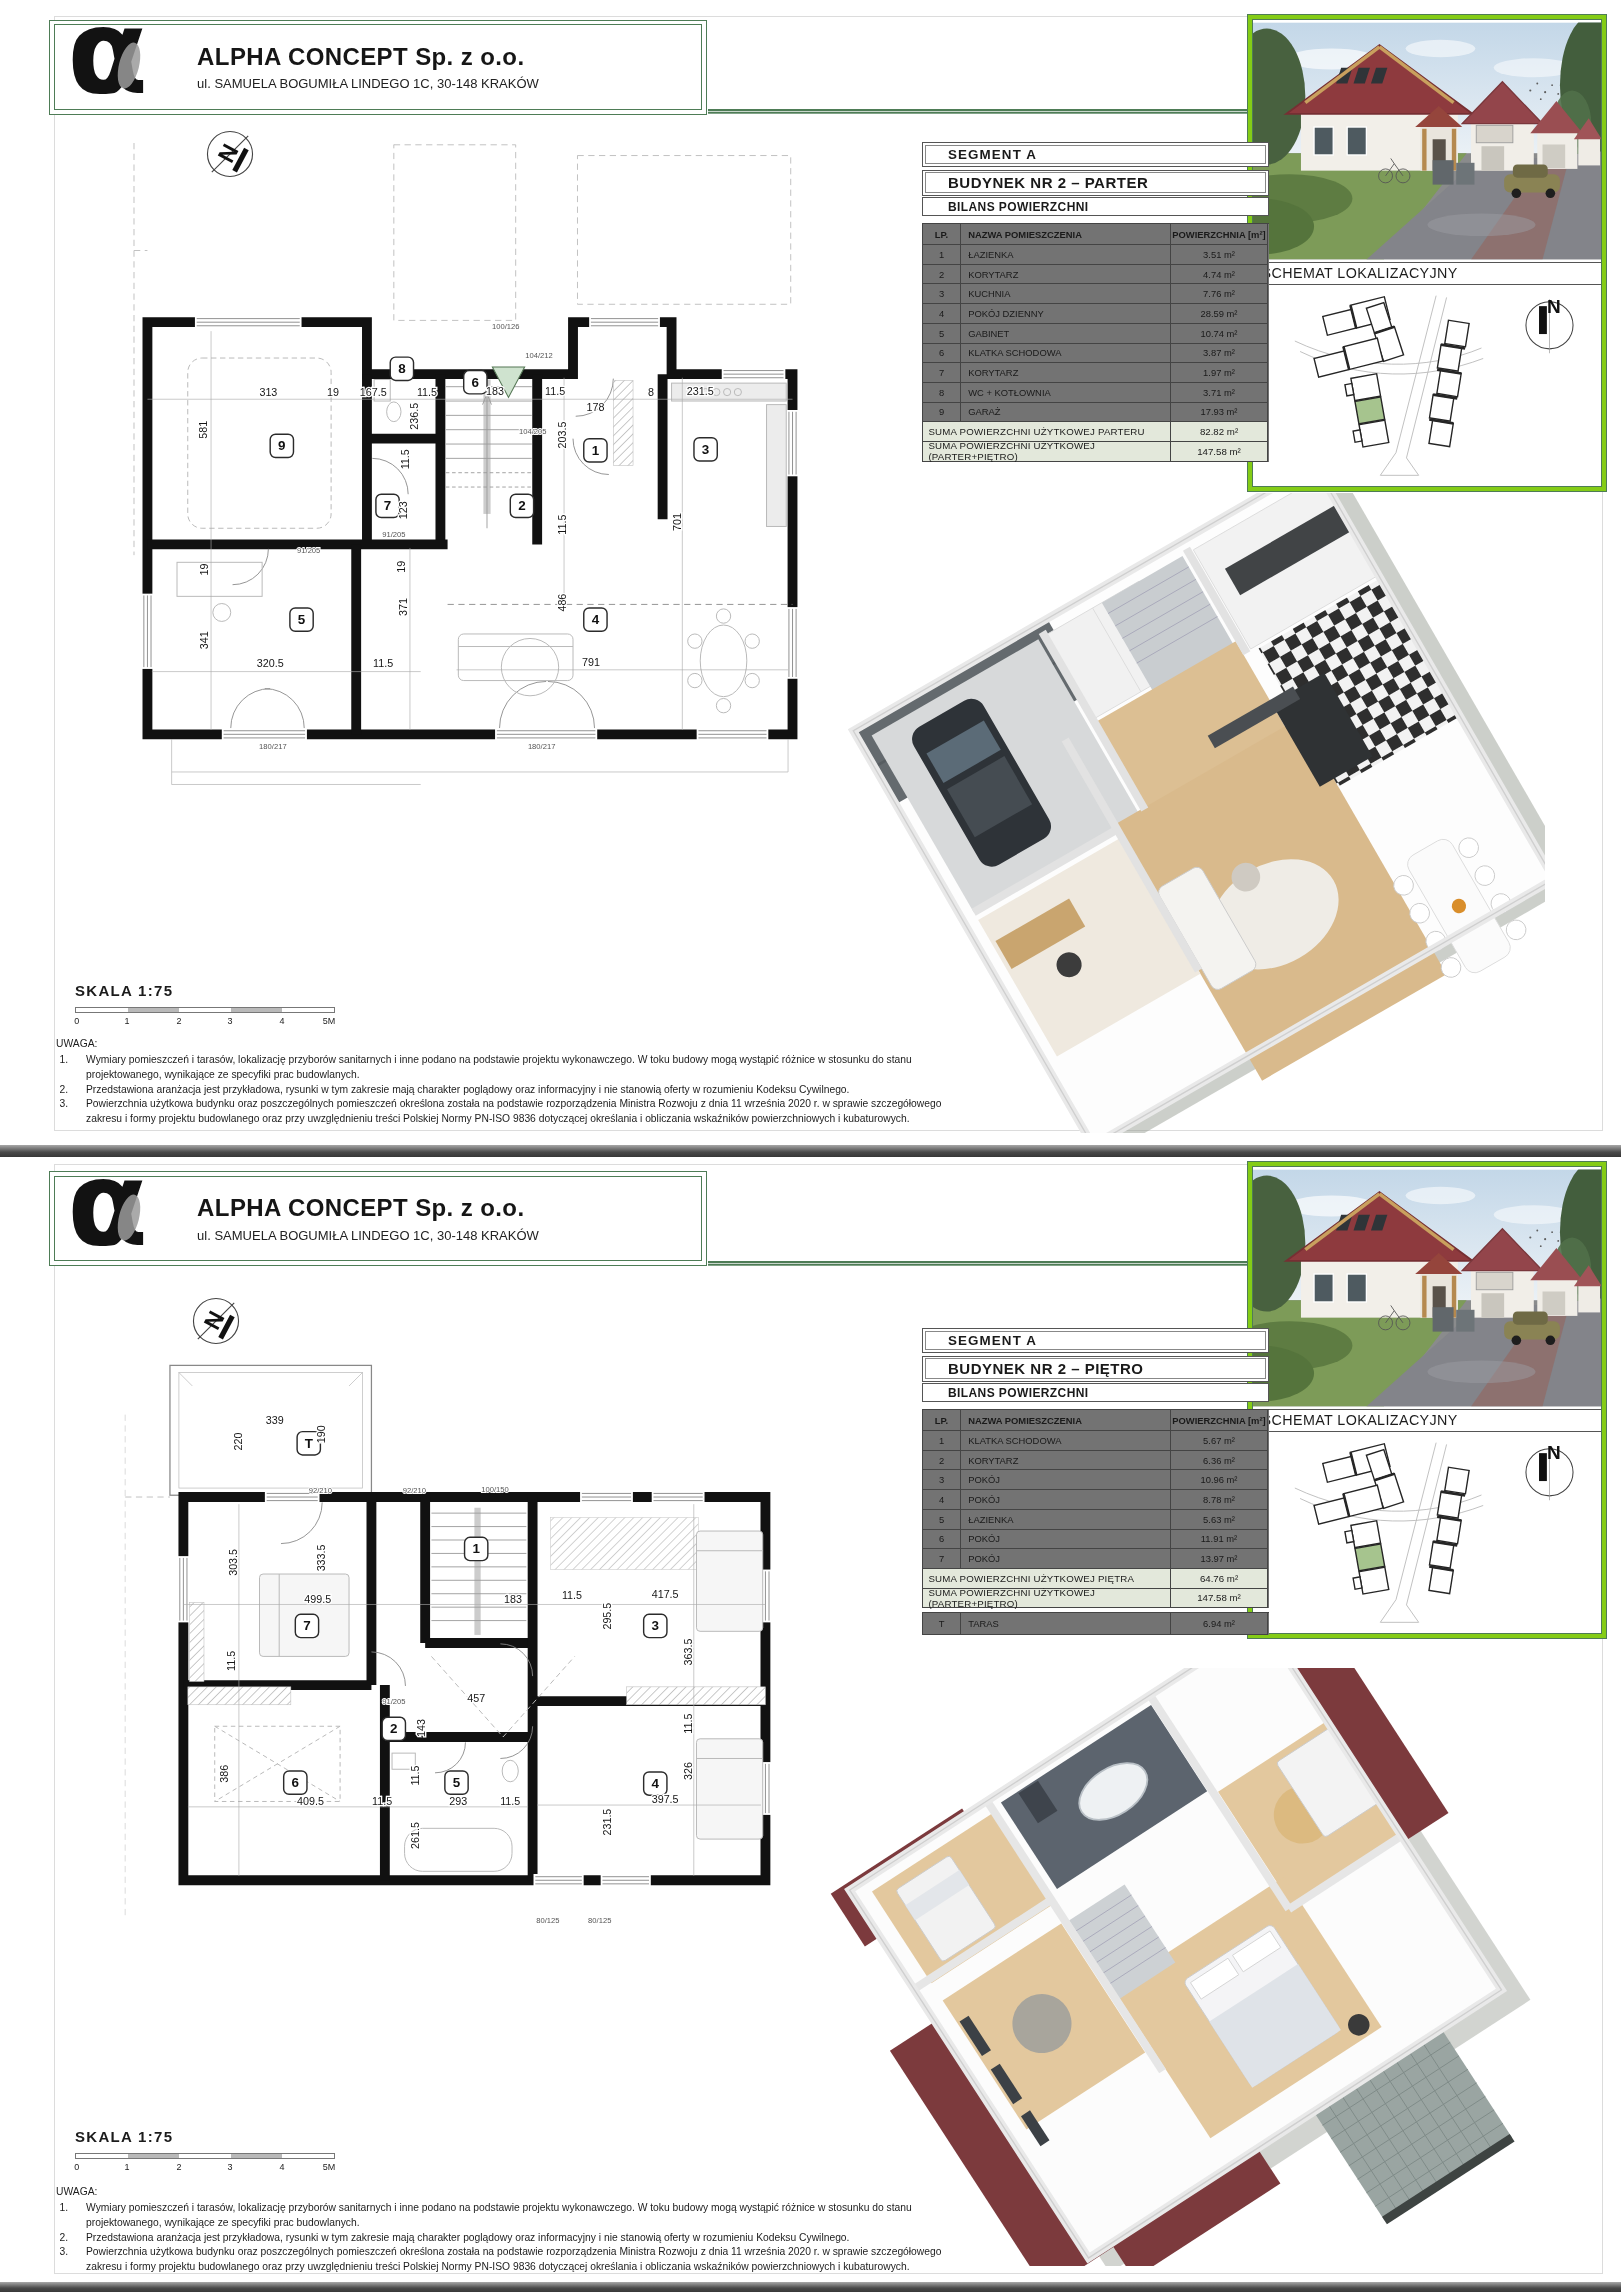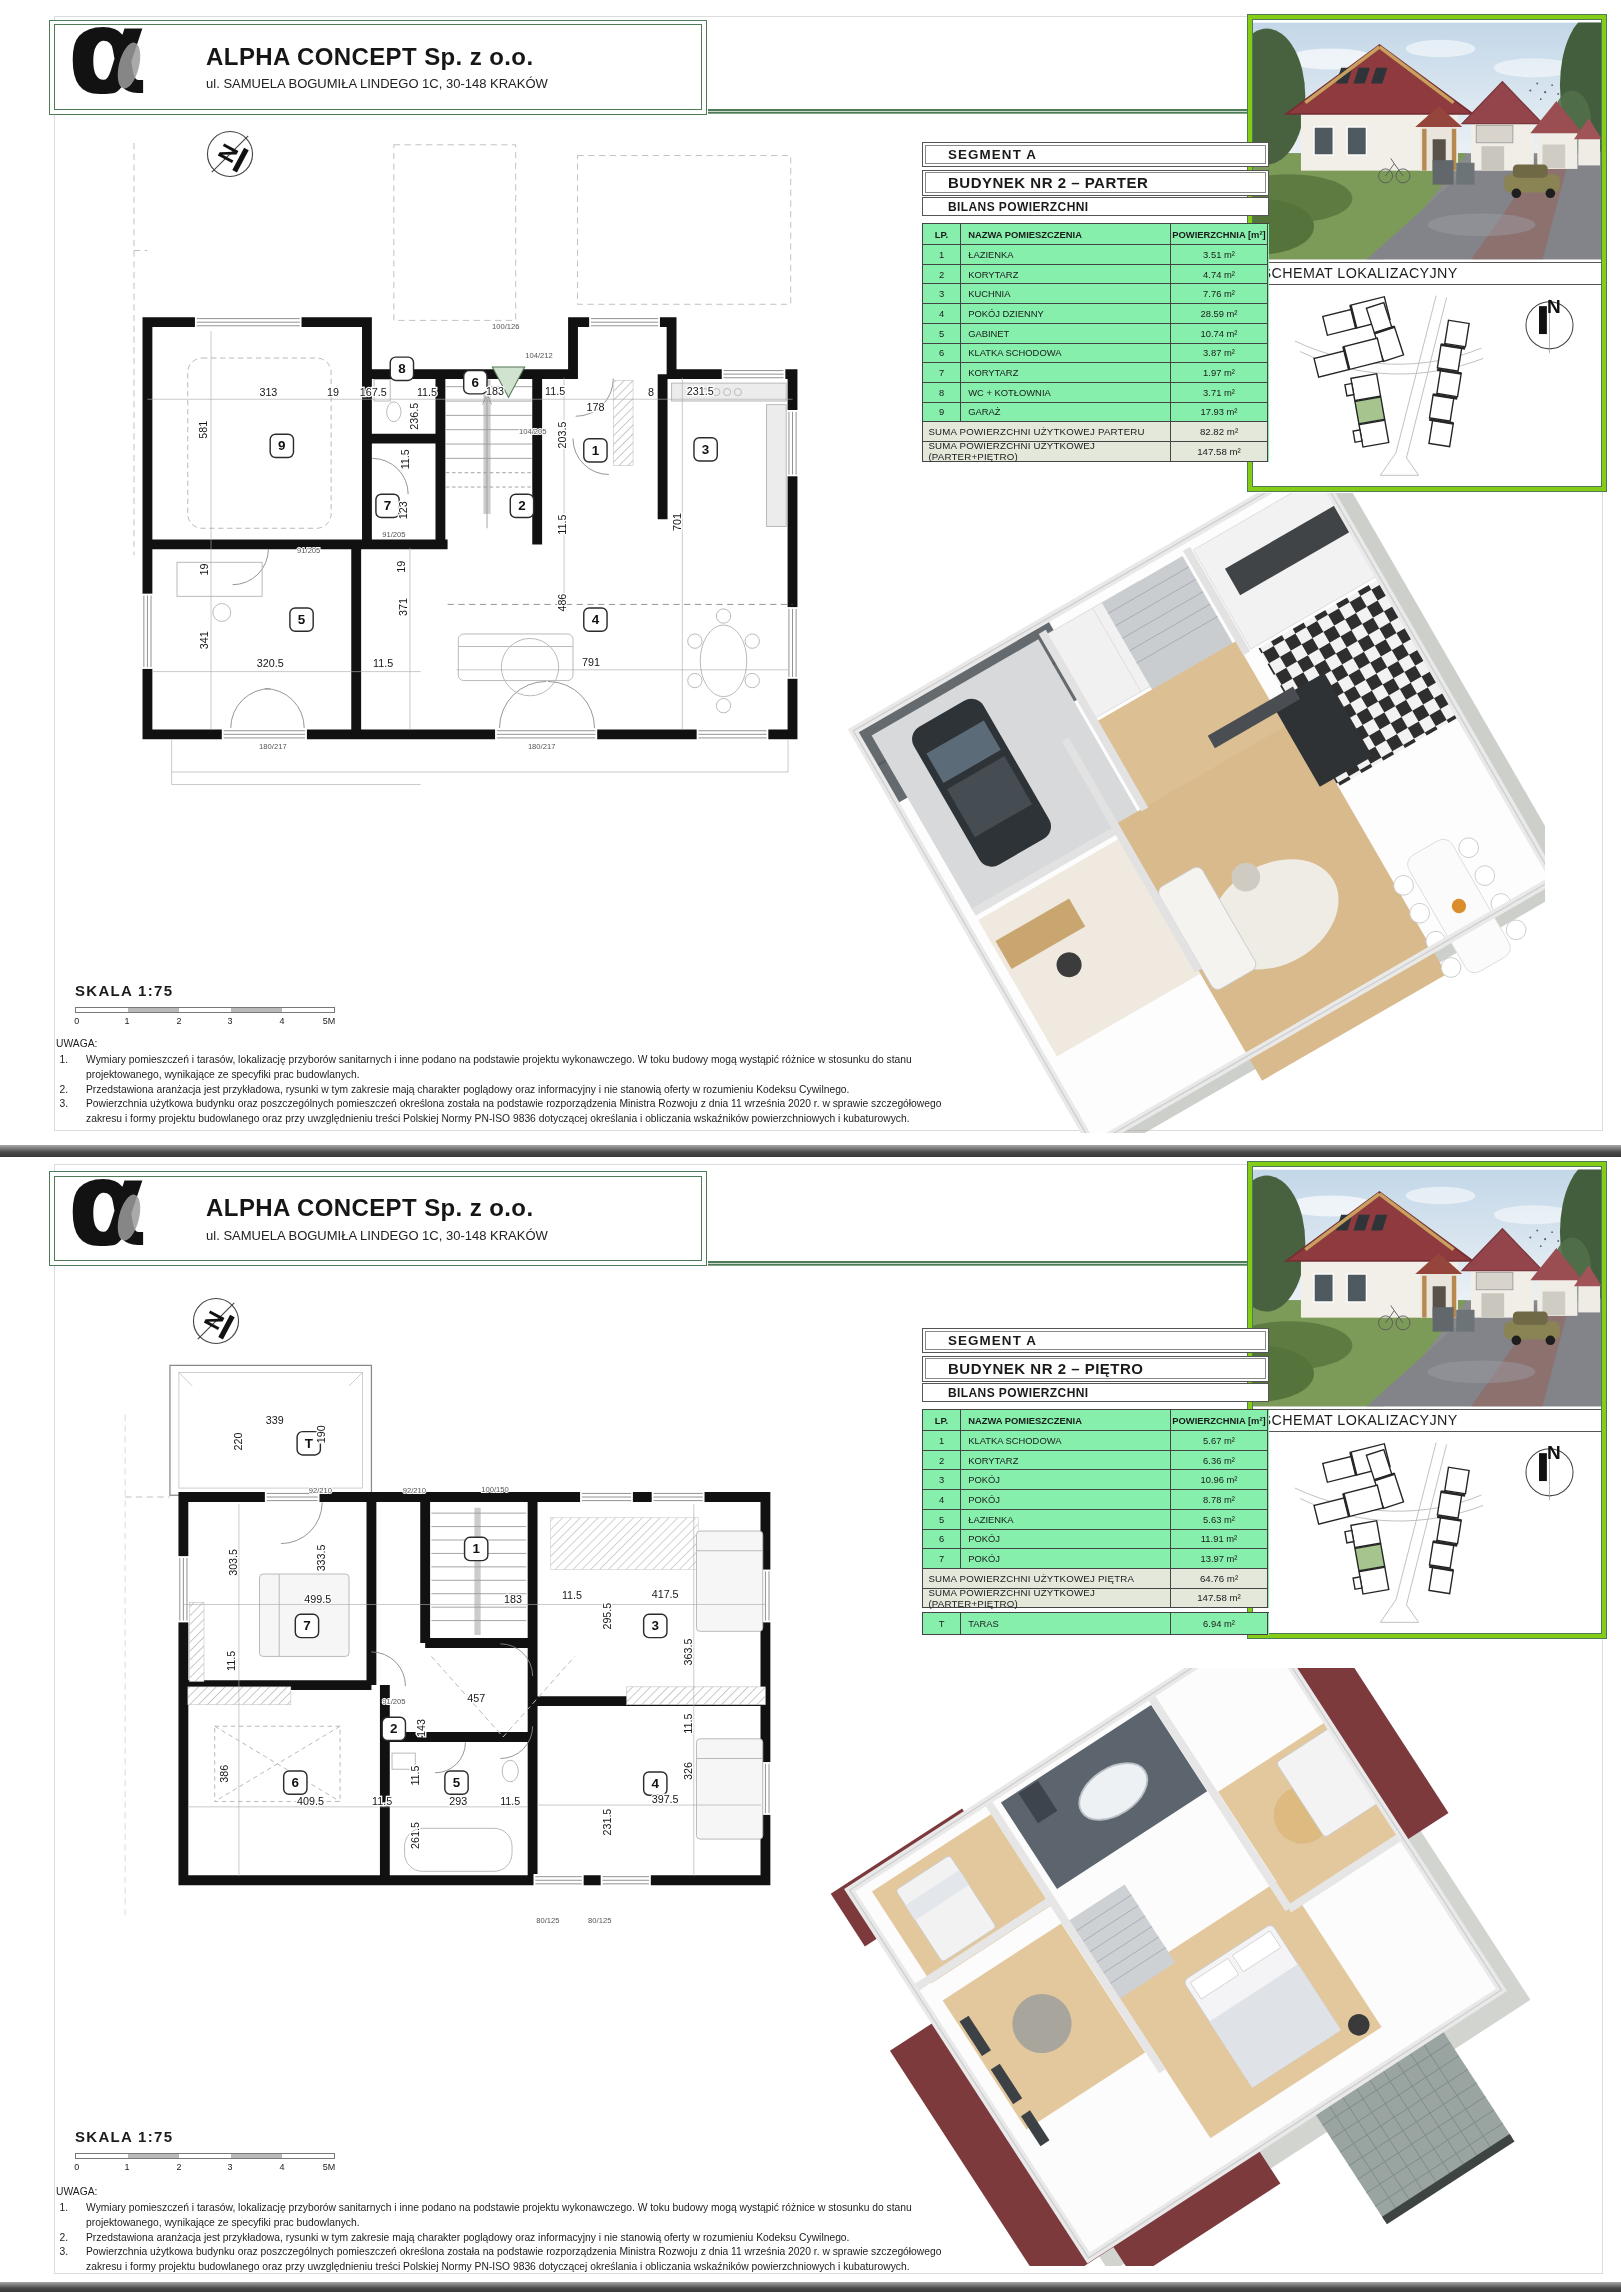--- a/index.html
+++ b/index.html
@@ -10,41 +10,41 @@
   .page-divider{position:absolute;left:0;width:1622px;height:12.5px;
                 background:linear-gradient(#a8a8a8,#4a4a4a 55%,#333);}
   
   .brand{position:absolute;border:1.3px solid #4e7c56;padding:3.6px;background:#fff;box-sizing:border-box;}
   .brand-inner{border:1.3px solid #4e7c56;height:100%;display:flex;align-items:center;box-sizing:border-box;background:#fff;}
   .logo{position:relative;width:106px;height:82px;flex:0 0 auto;margin-left:12.5px;}
   .logo-glyph{position:absolute;left:0;top:-34px;font-family:"DejaVu Sans",sans-serif;font-weight:700;
               font-size:118px;line-height:1;color:#121212;letter-spacing:-3.6px;}
   .logo-lens{position:absolute;left:52px;top:16px;width:19.7px;height:47px;background:#9b9b9b;
              border-radius:50%;transform:rotate(14deg);opacity:.85;}
-  .brand-text{margin-left:33px;}
+  .brand-text{margin-left:24px;}
   .company{font-size:24px;font-weight:700;letter-spacing:0.4px;color:#161616;}
   .address{font-size:13px;margin-top:5.4px;color:#222;}
   .header-rule{position:absolute;height:1.8px;background:#4e7c56;box-shadow:0 2.7px 0 #4e7c56;}
   
   .info-col{position:absolute;width:360px;border:1.3px solid #4e7c56;padding:3.6px;background:#84cc16;box-sizing:border-box;}
   .info-inner{border:0.9px solid #567;border-color:#4e7c56;background:#fff;}
   .photo-svg{display:block;width:100%;height:242px;}
   .schemat-label{height:21.5px;line-height:20.6px;font-size:14.3px;letter-spacing:0.4px;color:#1d1d1d;
                  padding-left:9px;border-bottom:0.9px solid #555;border-top:0.9px solid #555;background:#fff;}
   .schemat-svg{display:block;width:100%;height:201px;background:#fff;}
   .compass-n{position:absolute;font-size:19px;font-weight:700;color:#111;}
   
   .areas-table{position:absolute;width:347px;padding-left:40px;}
   .t-box{border:0.9px solid #555;position:relative;display:flex;align-items:center;background:#fff;box-sizing:border-box;}
   .t-box::after{content:'';position:absolute;inset:1.8px;border:0.9px solid #888;pointer-events:none;}
   .t-segment{height:25px;font-size:13.4px;font-weight:600;letter-spacing:1.1px;padding-left:25px;margin-bottom:2.7px;}
   .t-building{height:26px;font-size:15px;font-weight:700;letter-spacing:0.5px;padding-left:25px;margin-bottom:1.8px;}
   .t-bilans{height:19px;font-size:12px;letter-spacing:0.4px;padding-left:25px;margin-bottom:7px;font-weight:bold;}
   .t-bilans::after{display:none;}
-  .tbl{border-left:1.3px solid #444;border-top:1.3px solid #444;background:#86efac;}
+  .tbl{border-left:1.3px solid #444;border-top:1.3px solid #444;background:#737373;}
   .t-grid{display:grid;grid-template-columns:38px 210px 97px;}
   .t-grid span{border-right:1.3px solid #444;border-bottom:1.3px solid #444;display:flex;align-items:center;
                font-size:9.4px;box-sizing:border-box;}
   .t-head span{height:20.6px;font-weight:600;justify-content:center;}
   .t-head .c-name{justify-content:flex-start;padding-left:7.2px;}
   .t-data span{height:19.7px;}
   .c-lp{justify-content:center;}
   .c-name{padding-left:7.2px;}
   .c-area{justify-content:center;}
   .t-sum{grid-template-columns:248px 97px;}

